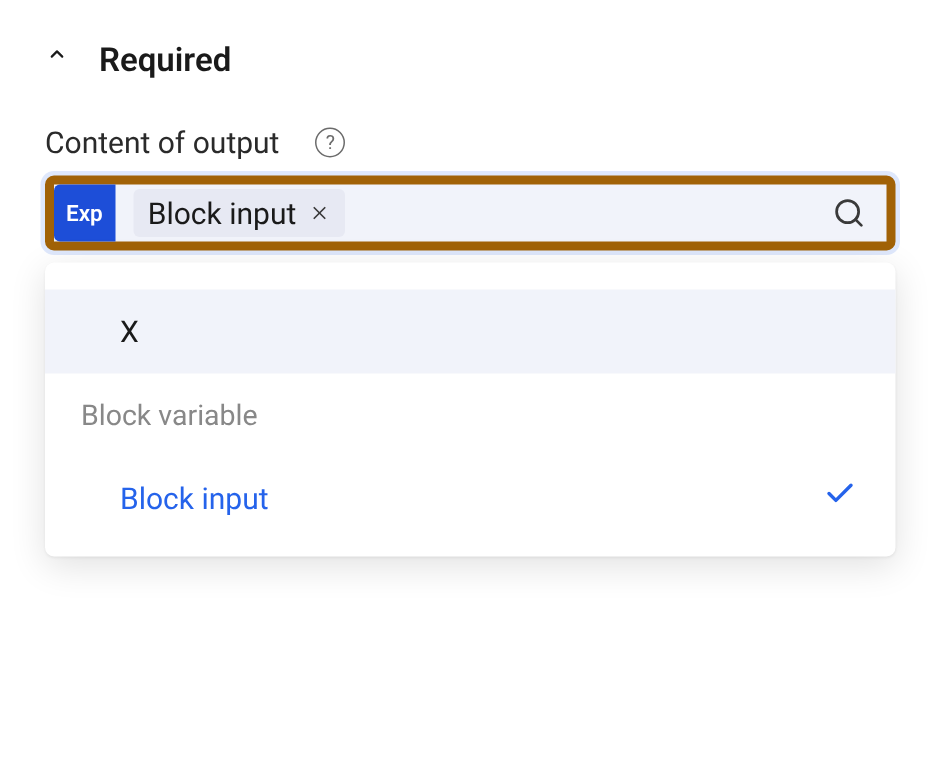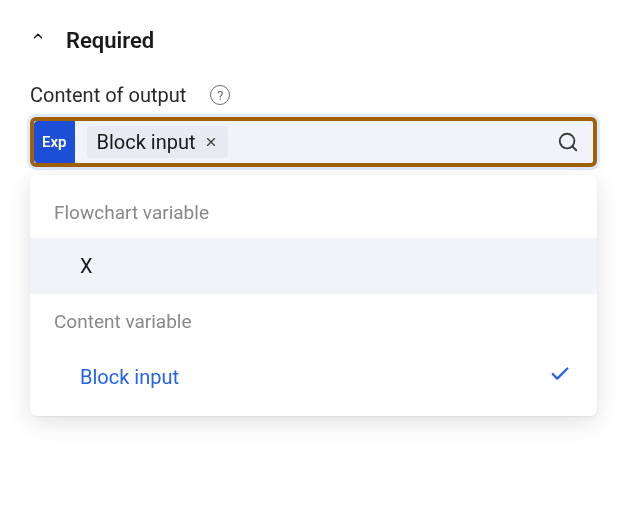--- a/index.html
+++ b/index.html
@@ -60,21 +60,21 @@
       font-size: 13px;
       color: #6b6b6b;
       cursor: pointer;
     }
     .input-wrapper {
       position: relative;
     }
     .input-container {
       display: flex;
       align-items: center;
-      border: 4px solid #a16207;
+      border: 6px solid #a16207;
       border-radius: 6px;
       background: #f1f3fa;
       height: 50px;
       box-shadow: 0 0 0 3px rgba(37, 99, 235, 0.15);
     }
     .exp-badge {
       background: #1d4ed8;
       color: #ffffff;
       font-size: 15px;
       font-weight: 600;
@@ -199,26 +199,25 @@
     </div>
     <div class="search-icon-btn">
       <svg viewBox="0 0 24 24" fill="none" stroke-width="2" stroke-linecap="round" stroke-linejoin="round">
         <circle cx="11" cy="11" r="8"></circle>
         <line x1="21" y1="21" x2="16.65" y2="16.65"></line>
       </svg>
     </div>
   </div>
 
   <div class="dropdown">
-    <div class="dropdown-group-label">Flowchart variable</div>
     <div class="dropdown-option highlighted">
       <span class="option-text">X</span>
     </div>
     <div class="dropdown-spacer"></div>
-    <div class="dropdown-group-label">Content variable</div>
+    <div class="dropdown-group-label">Block variable</div>
     <div class="dropdown-option selected">
       <span class="option-text">Block input</span>
       <span class="check-icon">
         <svg viewBox="0 0 24 24" fill="none" stroke-width="2.5" stroke-linecap="round" stroke-linejoin="round">
           <polyline points="20 6 9 17 4 12"></polyline>
         </svg>
       </span>
     </div>
   </div>
 </div>

